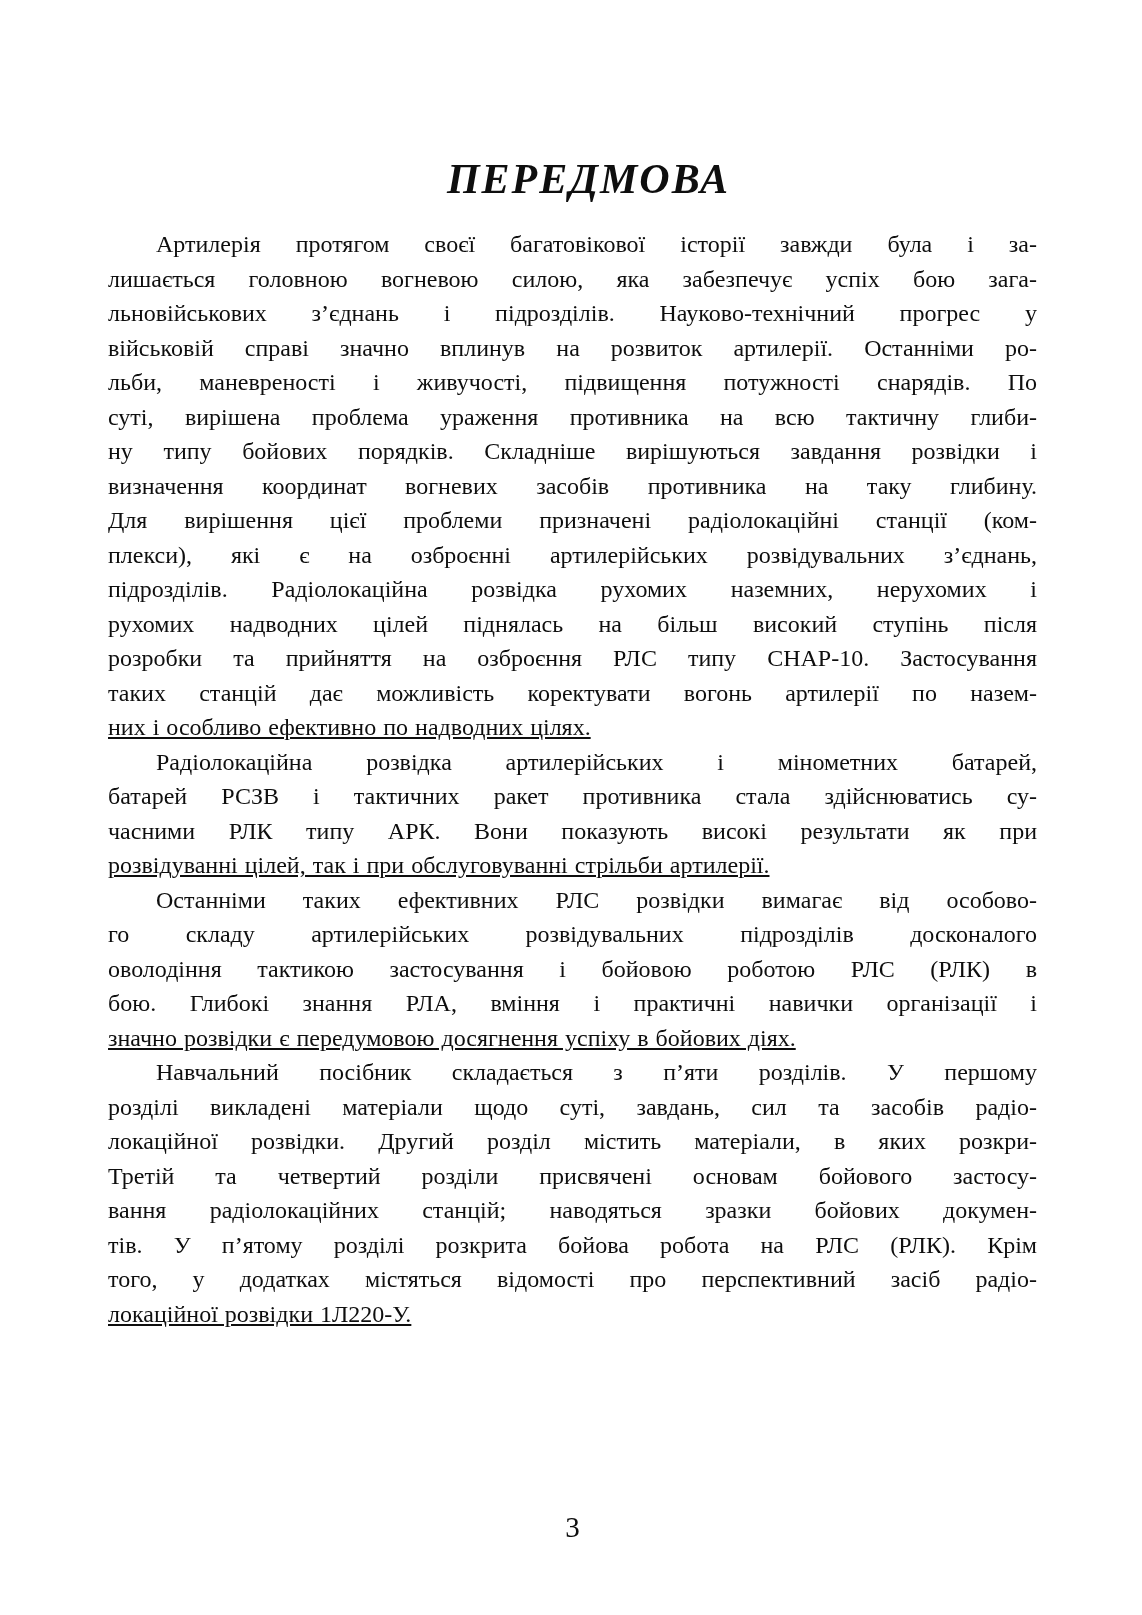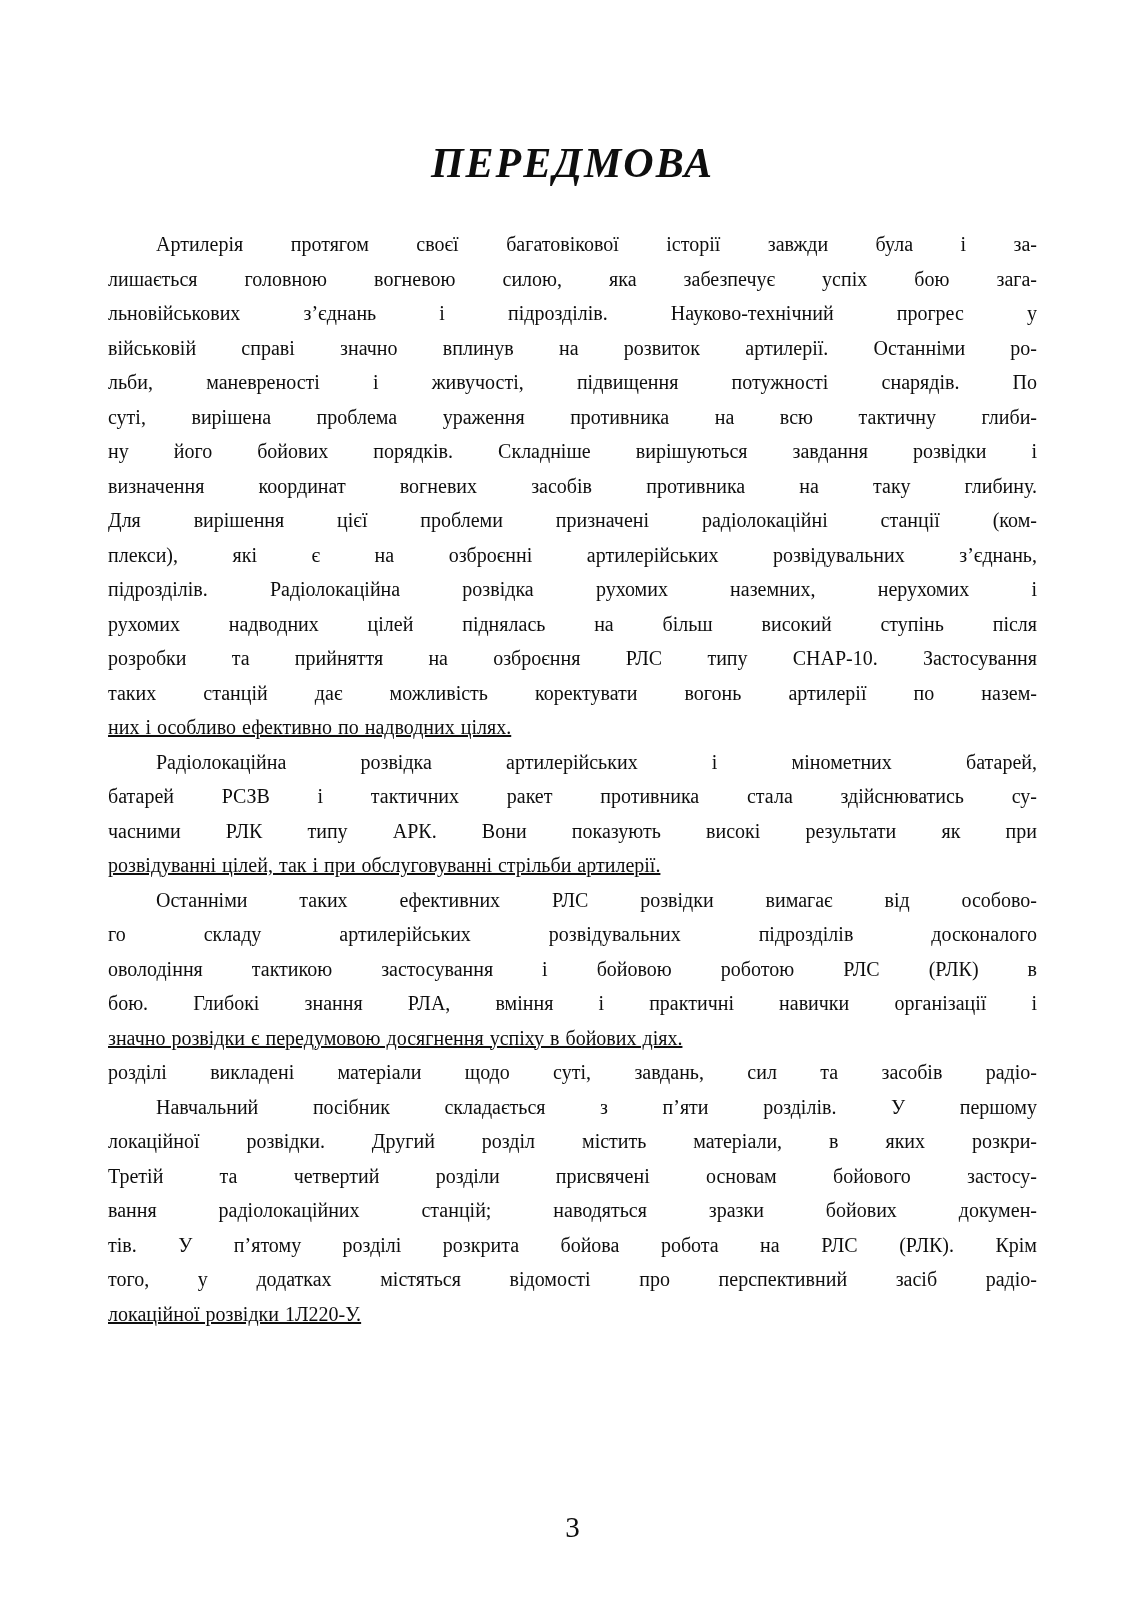--- a/index.html
+++ b/index.html
@@ -14,40 +14,40 @@
     background: #ffffff;
     color: #0e0e0e;
     font-family: "Liberation Serif", serif;
     overflow: hidden;
   }
   .title {
     position: absolute;
     top: 138px;
     left: 108px;
     width: 929px;
-    margin: 0;
+    margin: 16px;
     text-align: center;
     font-size: 42px;
     line-height: 50px;
     font-weight: bold;
     font-style: italic;
     letter-spacing: 2px;
   }
   .body-text {
     position: absolute;
     top: 227px;
     left: 108px;
     width: 929px;
   }
   .paragraph {
     margin: 0;
     padding: 0;
   }
   .line {
-    font-size: 20px;
+    font-size: 24px;
     line-height: 34.5px;
     height: 34.5px;
     overflow: hidden;
     white-space: normal;
     text-align: justify;
     text-align-last: justify;
     -moz-text-align-last: justify;
     word-spacing: 1px;
   }
   .line.first {
@@ -75,21 +75,21 @@
   <h1 class="title">ПЕРЕДМОВА</h1>
 
   <div class="body-text" id="paragraphs">
       <div class="paragraph">
         <div class="line first">Артилерія протягом своєї багатовікової історії завжди була і за-</div>
         <div class="line">лишається головною вогневою силою, яка забезпечує успіх бою зага-</div>
         <div class="line">льновійськових з’єднань і підрозділів. Науково-технічний прогрес у</div>
         <div class="line">військовій справі значно вплинув на розвиток артилерії. Останніми ро-</div>
         <div class="line">льби, маневреності і живучості, підвищення потужності снарядів. По</div>
         <div class="line">суті, вирішена проблема ураження противника на всю тактичну глиби-</div>
-        <div class="line">ну його бойових порядків. Складніше вирішуються завдання розвідки і</div>
+        <div class="line">ну типу бойових порядків. Складніше вирішуються завдання розвідки і</div>
         <div class="line">визначення координат вогневих засобів противника на таку глибину.</div>
         <div class="line">Для вирішення цієї проблеми призначені радіолокаційні станції (ком-</div>
         <div class="line">плекси), які є на озброєнні артилерійських розвідувальних з’єднань,</div>
         <div class="line">підрозділів. Радіолокаційна розвідка рухомих наземних, нерухомих і</div>
         <div class="line">рухомих надводних цілей піднялась на більш високий ступінь після</div>
         <div class="line">розробки та прийняття на озброєння РЛС типу СНАР-10. Застосування</div>
         <div class="line">таких станцій дає можливість коректувати вогонь артилерії по назем-</div>
         <div class="line last">них і особливо ефективно по надводних цілях.</div>
       </div>
       <div class="paragraph">
@@ -99,22 +99,22 @@
         <div class="line last">розвідуванні цілей, так і при обслуговуванні стрільби артилерії.</div>
       </div>
       <div class="paragraph">
         <div class="line first">Останніми таких ефективних РЛС розвідки вимагає від особово-</div>
         <div class="line">го складу артилерійських розвідувальних підрозділів досконалого</div>
         <div class="line">оволодіння тактикою застосування і бойовою роботою РЛС (РЛК) в</div>
         <div class="line">бою. Глибокі знання РЛА, вміння і практичні навички організації і</div>
         <div class="line last">значно розвідки є передумовою досягнення успіху в бойових діях.</div>
       </div>
       <div class="paragraph">
+        <div class="line first">Навчальний посібник складається з п’яти розділів. У першому</div>
         <div class="line">розділі викладені матеріали щодо суті, завдань, сил та засобів радіо-</div>
-        <div class="line first">Навчальний посібник складається з п’яти розділів. У першому</div>
         <div class="line">локаційної розвідки. Другий розділ містить матеріали, в яких розкри-</div>
         <div class="line">Третій та четвертий розділи присвячені основам бойового застосу-</div>
         <div class="line">вання радіолокаційних станцій; наводяться зразки бойових докумен-</div>
         <div class="line">тів. У п’ятому розділі розкрита бойова робота на РЛС (РЛК). Крім</div>
         <div class="line">того, у додатках містяться відомості про перспективний засіб радіо-</div>
         <div class="line last">локаційної розвідки 1Л220-У.</div>
       </div>
     </div>
 
   <div class="page-number">3</div>

